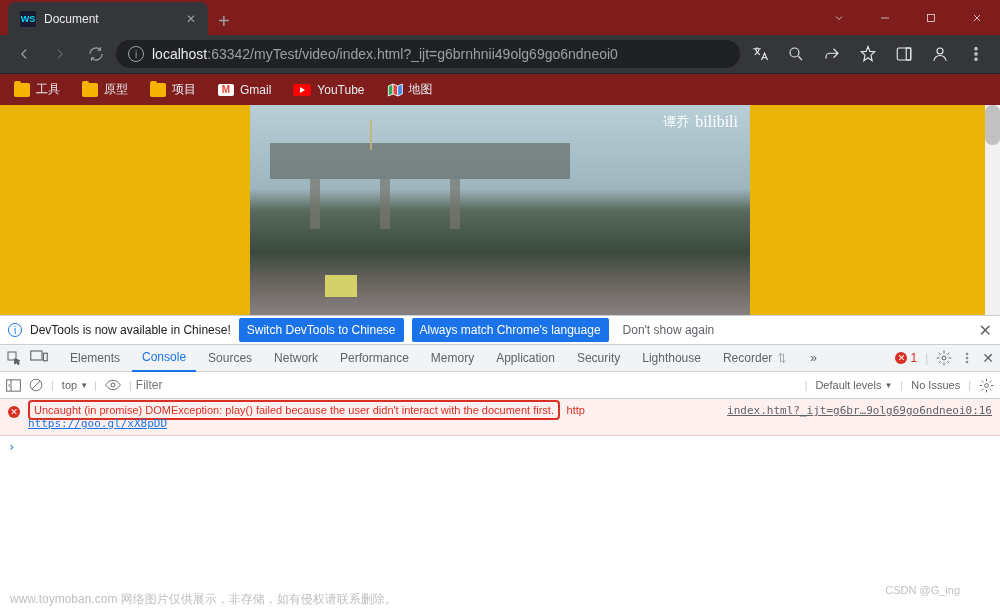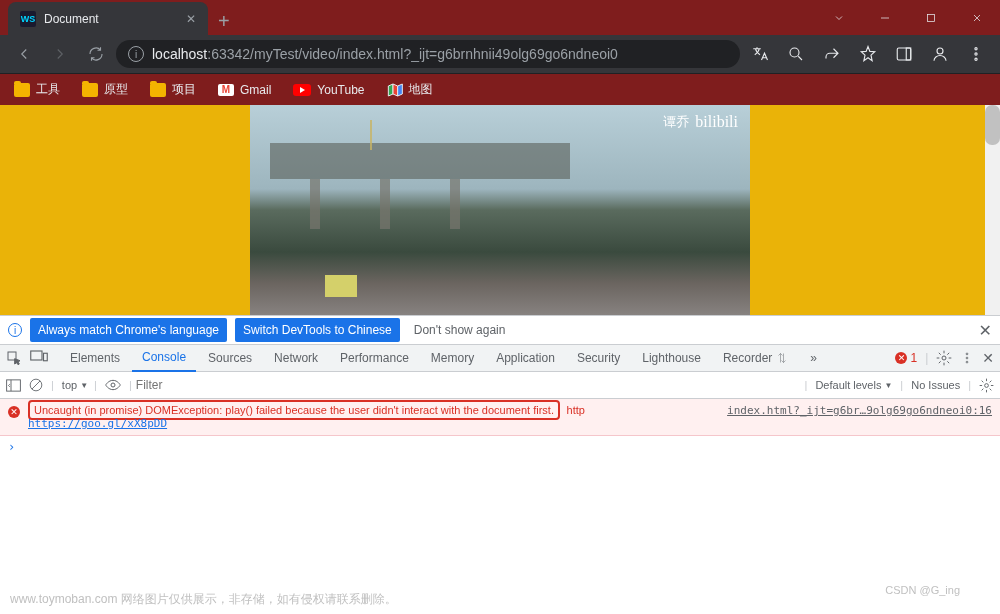--- a/index.html
+++ b/index.html
@@ -230,22 +230,23 @@
     <div class="charger"></div>
     <div class="video-overlay">
       <span>谭乔</span>
       <span class="bilibili">bilibili</span>
     </div>
   </div>
 </div>
 
 <div class="dt-notify">
   <div class="info-circle">i</div>
+  <span class="dt-notify-text">DevTools is now available in Chinese!</span>
+  <button class="blue-btn">Switch DevTools to Chinese</button>
   <button class="blue-btn">Always match Chrome's language</button>
-  <button class="blue-btn">Switch DevTools to Chinese</button>
   <button class="plain-btn">Don't show again</button>
   <div class="spacer"></div>
   <div class="notify-close">✕</div>
 </div>
 
 <div class="dt-tabs">
   <div class="left-icons">
     <svg width="16" height="16" viewBox="0 0 24 24">
         <rect x="3" y="3" width="12" height="12"></rect>
         <path d="M13 13l8 3-3 2 2 3-2 1-2-3-3 2z" fill="currentColor"></path>

